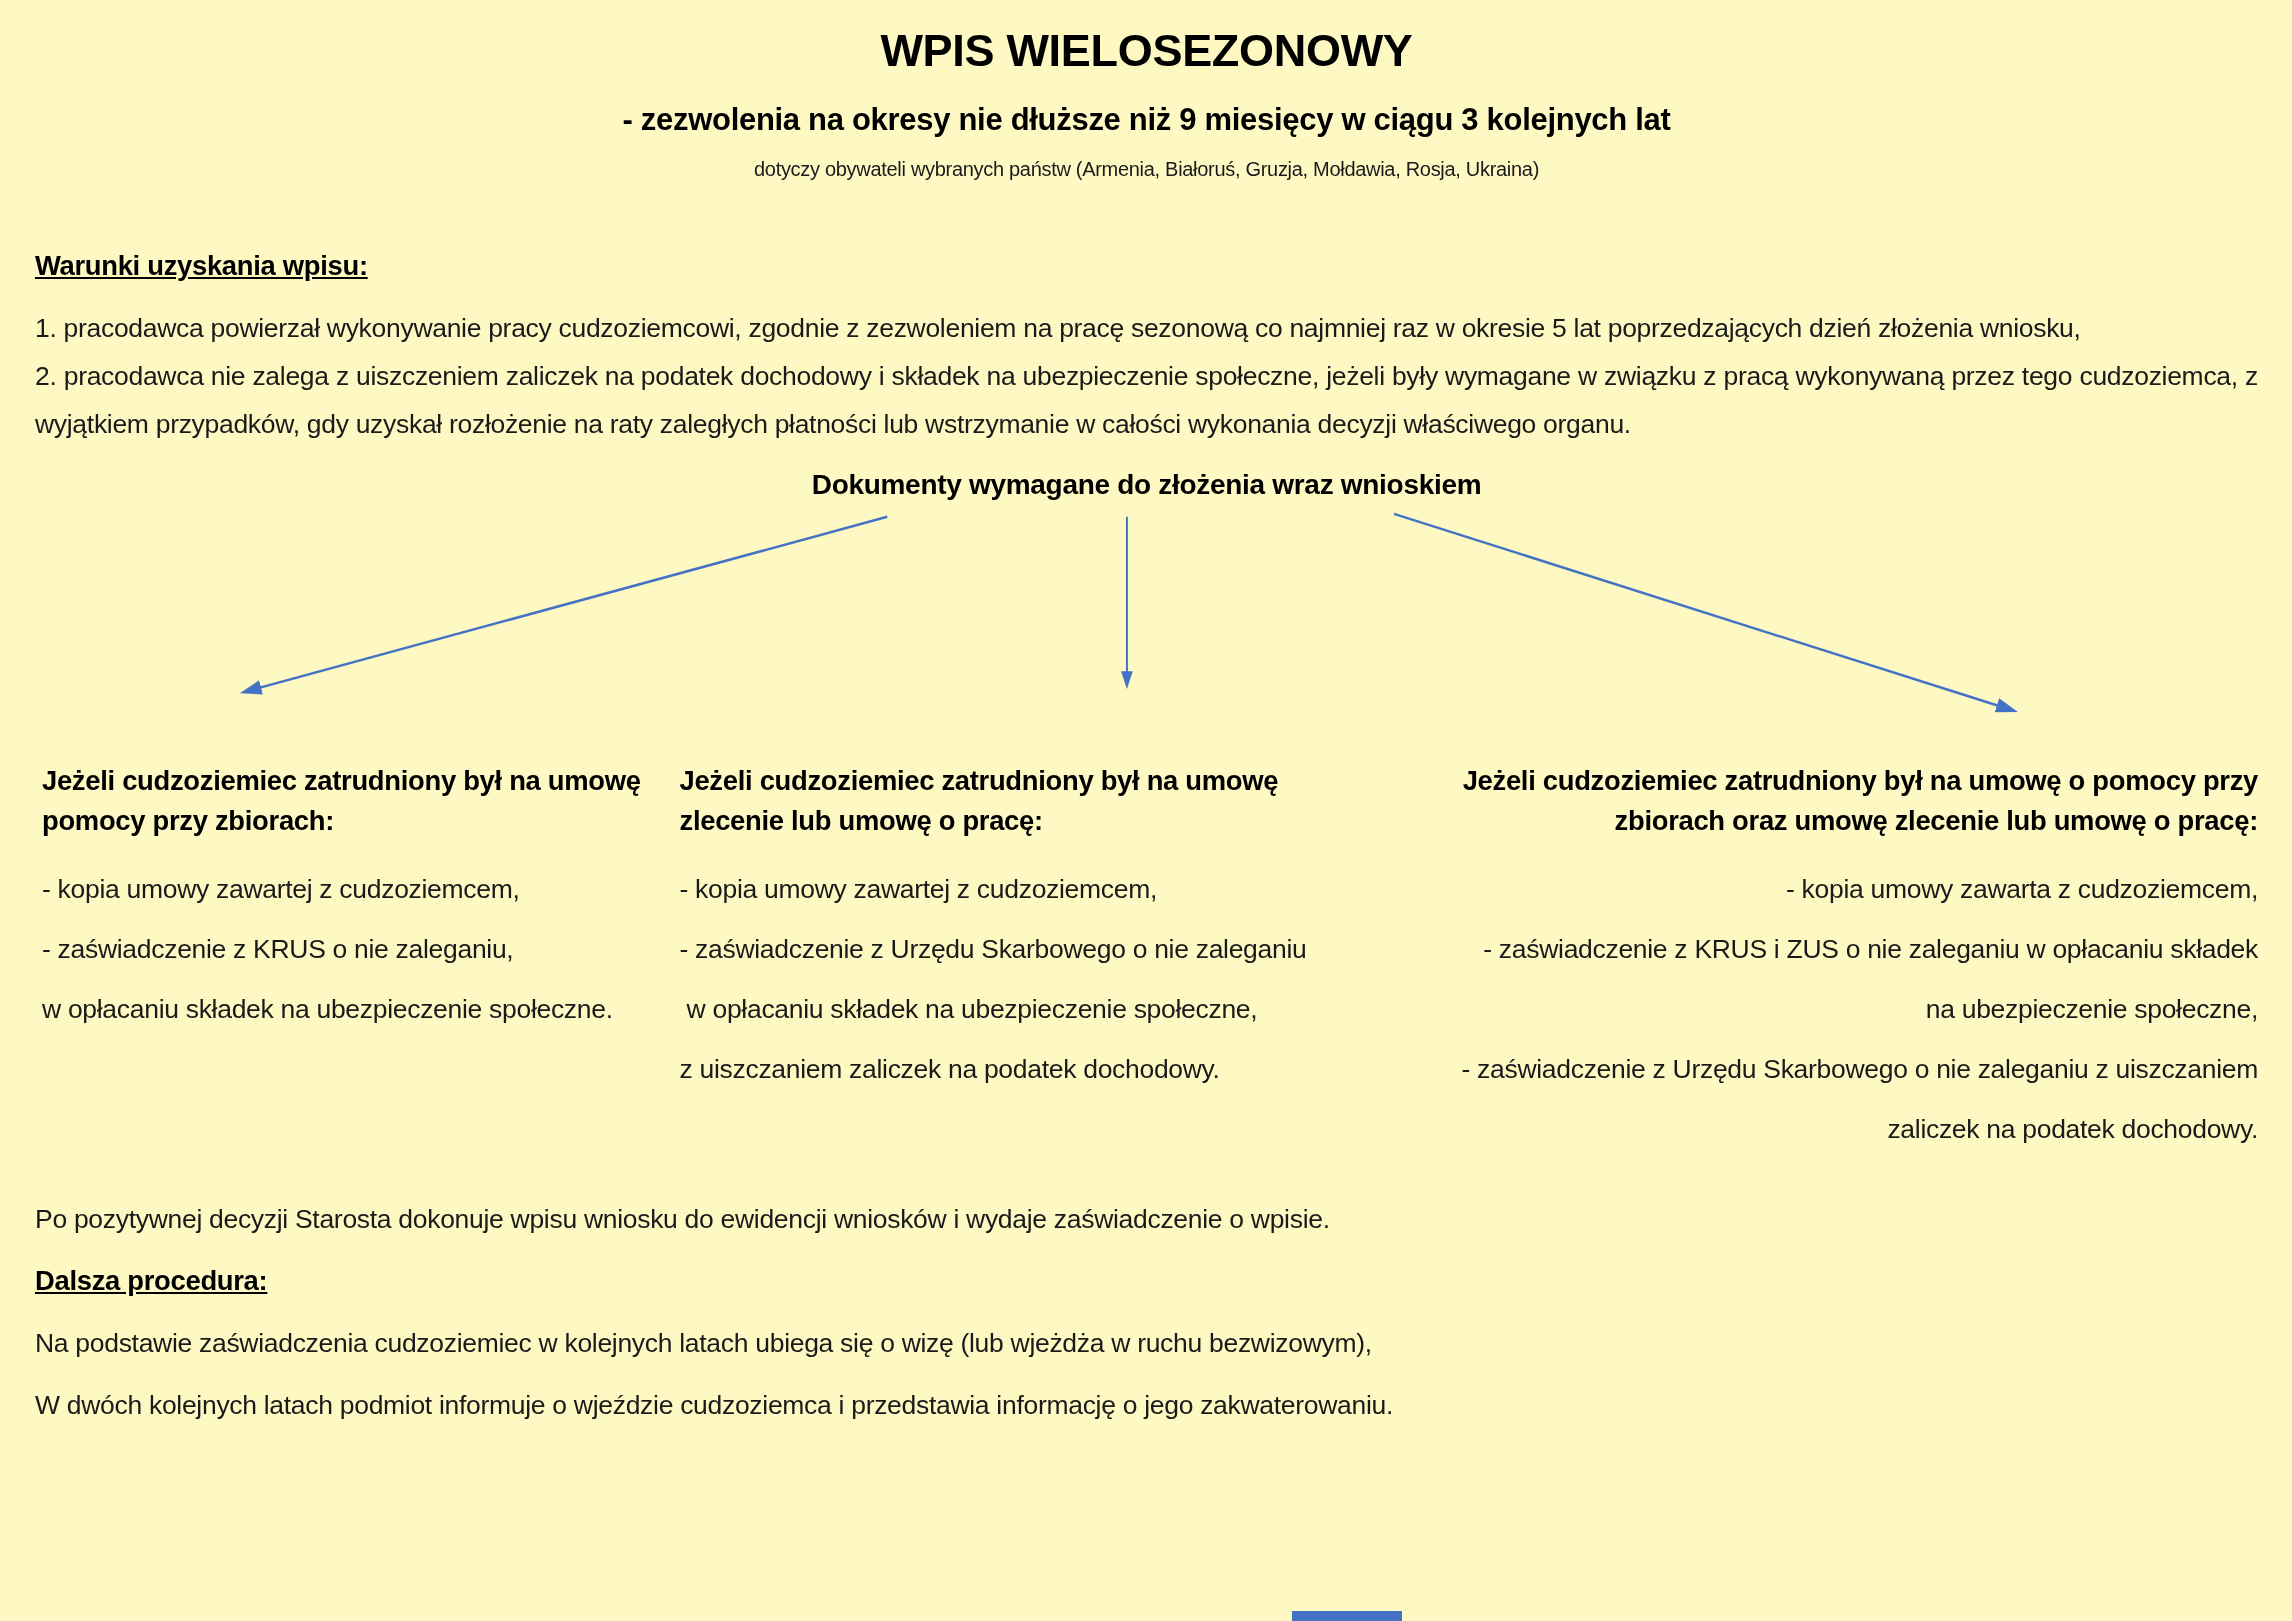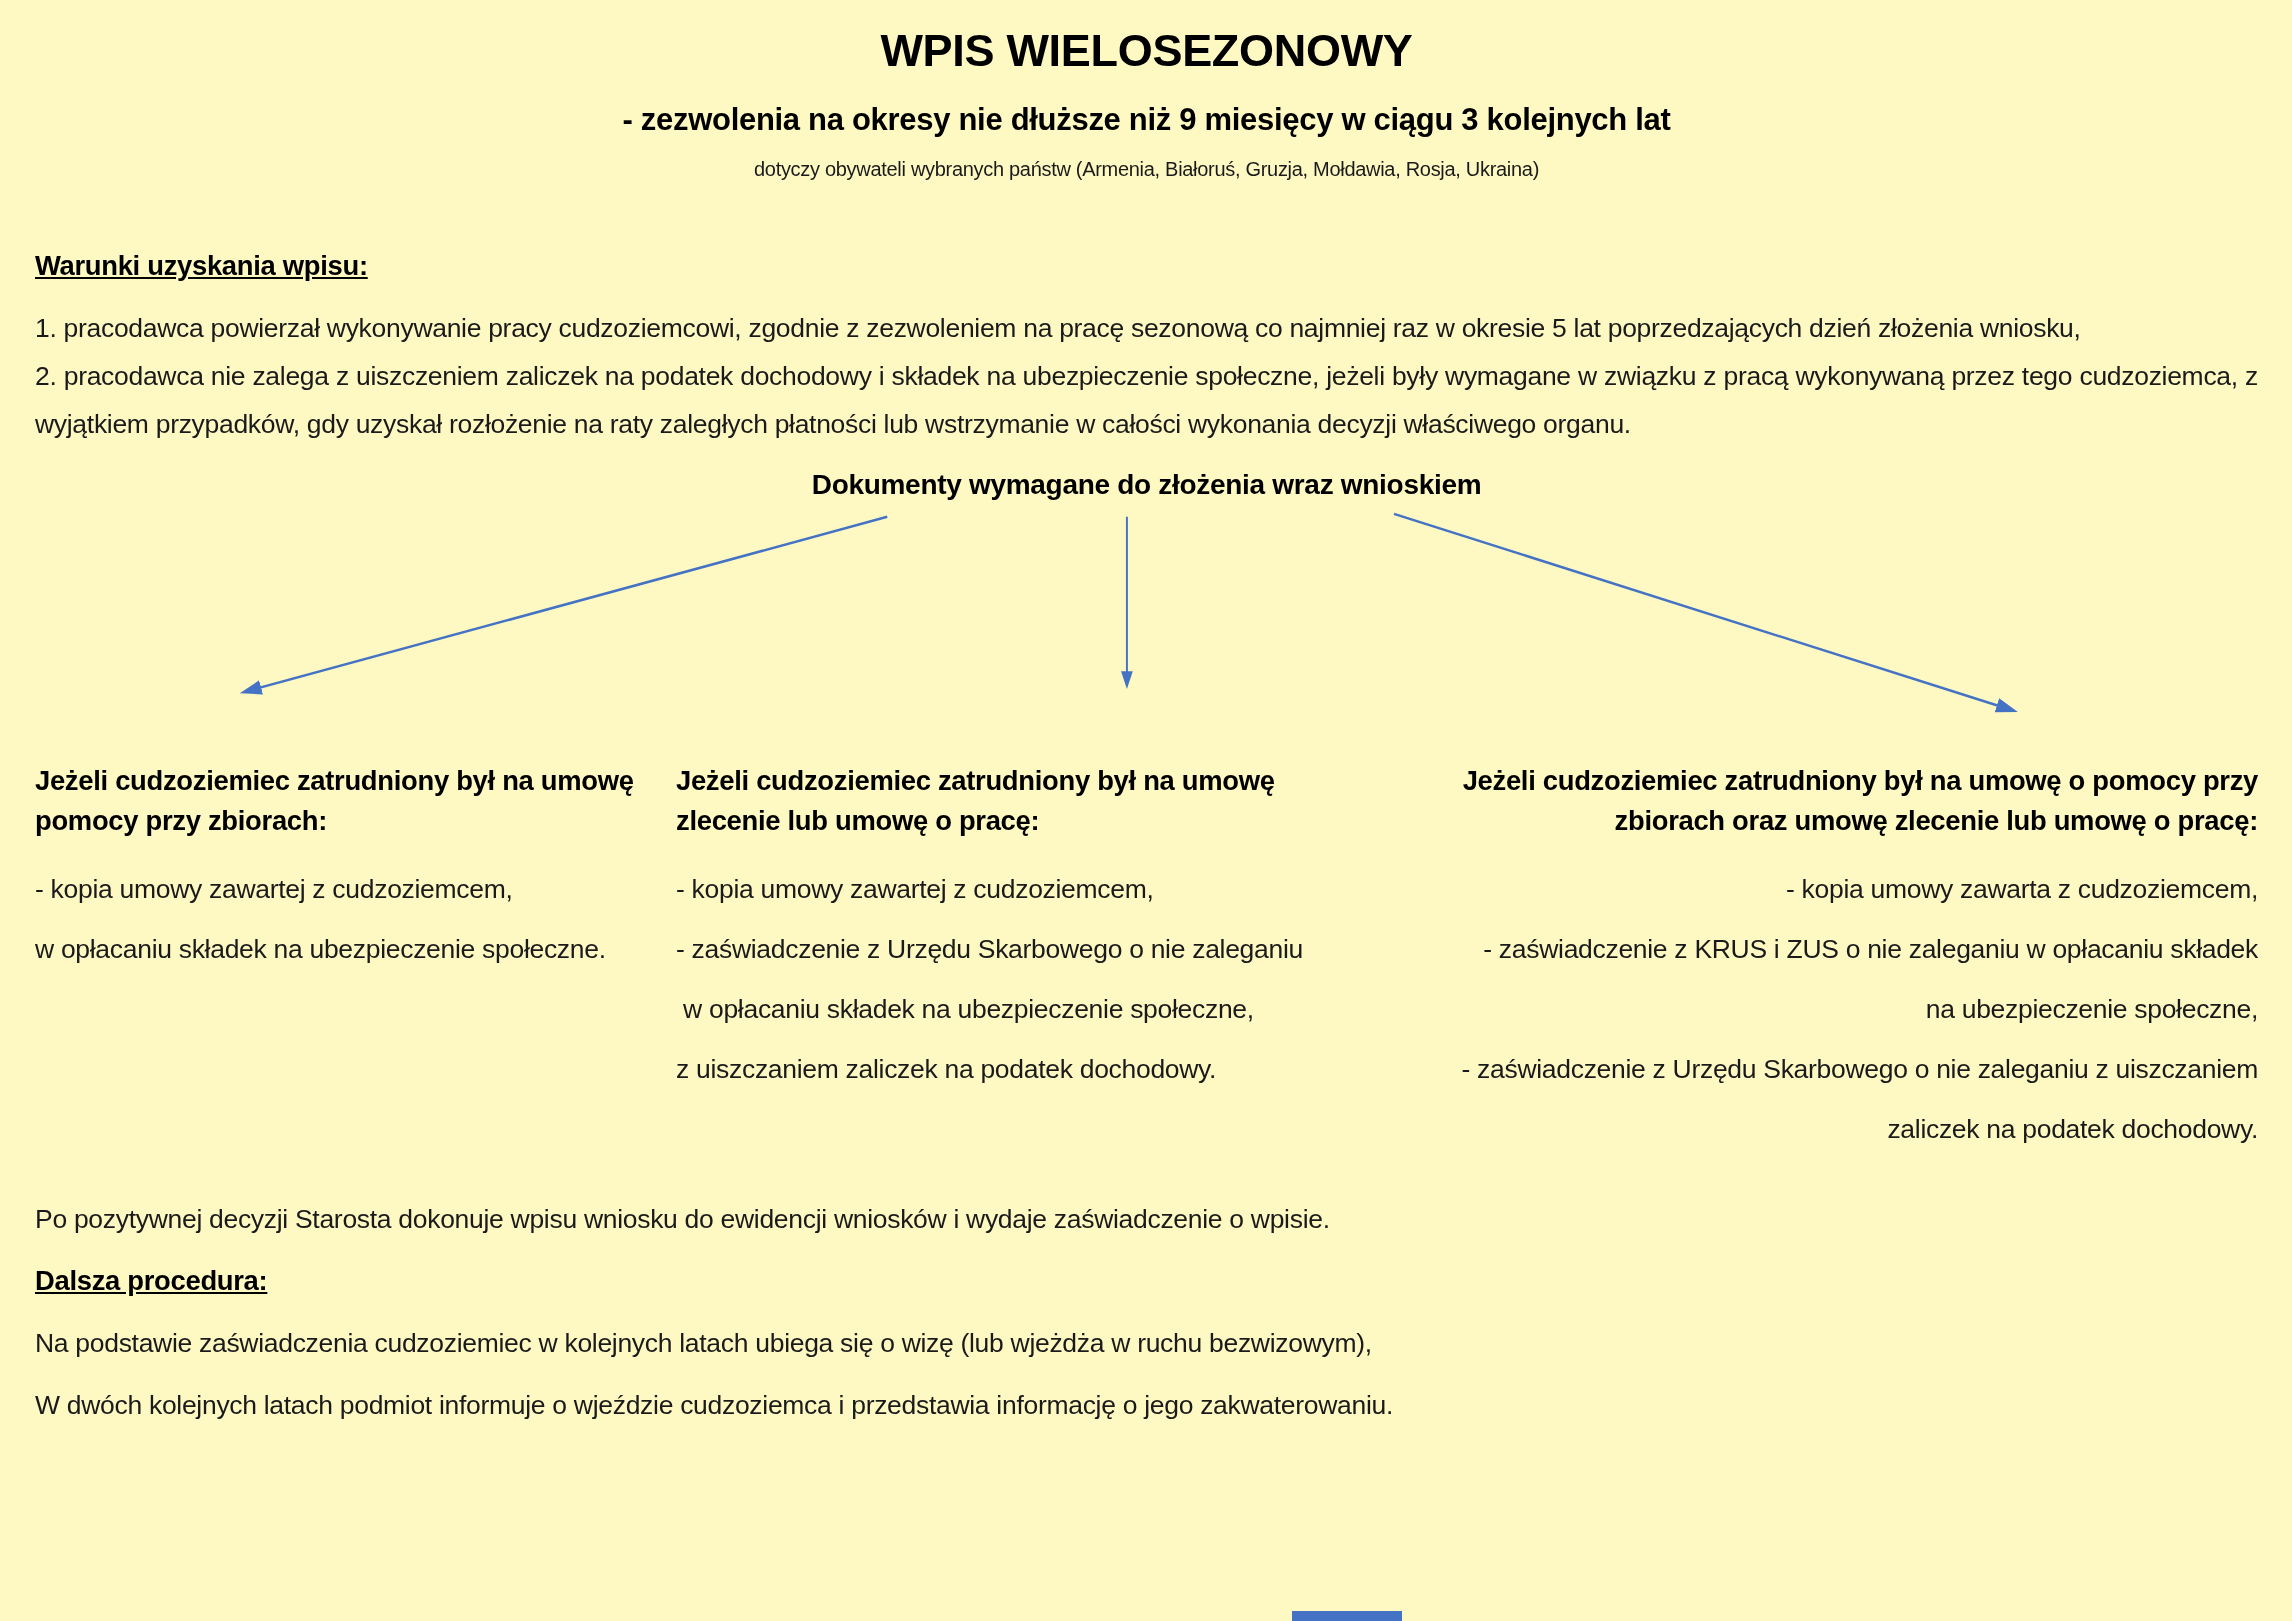--- a/index.html
+++ b/index.html
@@ -32,21 +32,21 @@
   }
   .para{margin:29px 0 0 0;line-height:1.25;}
   .para.justify{text-align:justify;line-height:1.8;margin-top:8px;}
   .doc-heading{
     font-size:28px;font-weight:bold;text-align:center;
     margin:19px 0 0 0;line-height:1.2;color:#000;
   }
   .arrows{display:block;margin:5.9px 0 0 0;}
   .columns{
     display:flex;justify-content:space-between;
-    margin:29px 0 0 0;
+    margin:29px 0 0 7px;
   }
   .col{box-sizing:border-box;}
   .col-1{width:632px;}
   .col-2{width:686px;}
   .col-3{width:887px;text-align:right;}
   .col-header{
     font-size:27.4px;font-weight:bold;margin:0 0 33px 0;line-height:1.45;color:#000;
   }
   .col-item{
     margin:0 0 30px 0;line-height:30px;white-space:pre-wrap;
@@ -86,20 +86,21 @@
     <line x1="869" y1="10" x2="212" y2="189" stroke-width="2.5" marker-end="url(#arrowhead)" style="stroke: rgb(68, 114, 196);"></line>
     <line x1="1114" y1="10" x2="1114" y2="182" stroke-width="2" marker-end="url(#arrowhead)" style="stroke: rgb(68, 114, 196);"></line>
     <line x1="1387" y1="7" x2="2020" y2="208" stroke-width="2.5" marker-end="url(#arrowhead)" style="stroke: rgb(68, 114, 196);"></line>
   </svg>
 
   <div class="columns">
 
     <div class="col col-1">
       <h3 class="col-header">Jeżeli cudzoziemiec zatrudniony był na umowę pomocy przy zbiorach:</h3>
       <p class="col-item">- kopia umowy zawartej z cudzoziemcem,</p>
+      <p class="col-item">- zaświadczenie z KRUS o nie zaleganiu,</p>
       <p class="col-item">w opłacaniu składek na ubezpieczenie społeczne.</p>
     </div>
 
     <div class="col col-2">
       <h3 class="col-header">Jeżeli cudzoziemiec zatrudniony był na umowę zlecenie lub umowę o pracę:</h3>
       <p class="col-item">- kopia umowy zawartej z cudzoziemcem,</p>
       <p class="col-item">- zaświadczenie z Urzędu Skarbowego o nie zaleganiu</p>
       <p class="col-item"> w opłacaniu składek na ubezpieczenie społeczne,</p>
       <p class="col-item">z uiszczaniem zaliczek na podatek dochodowy.</p>
     </div>

